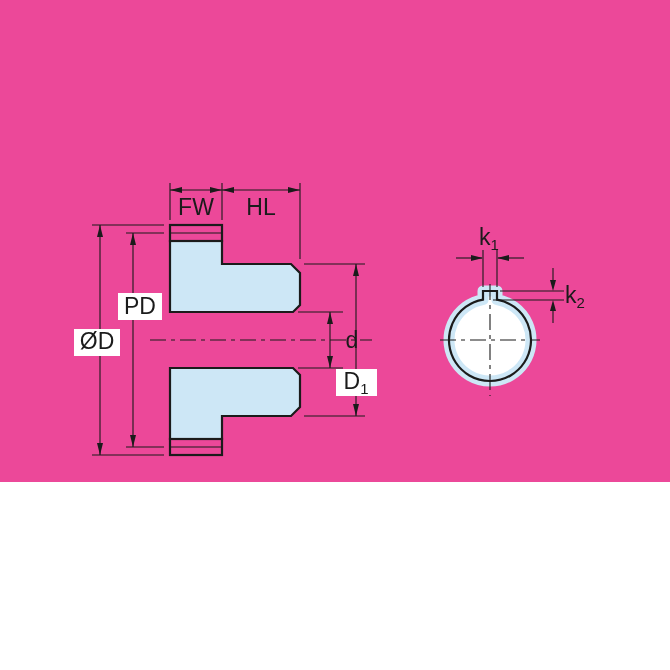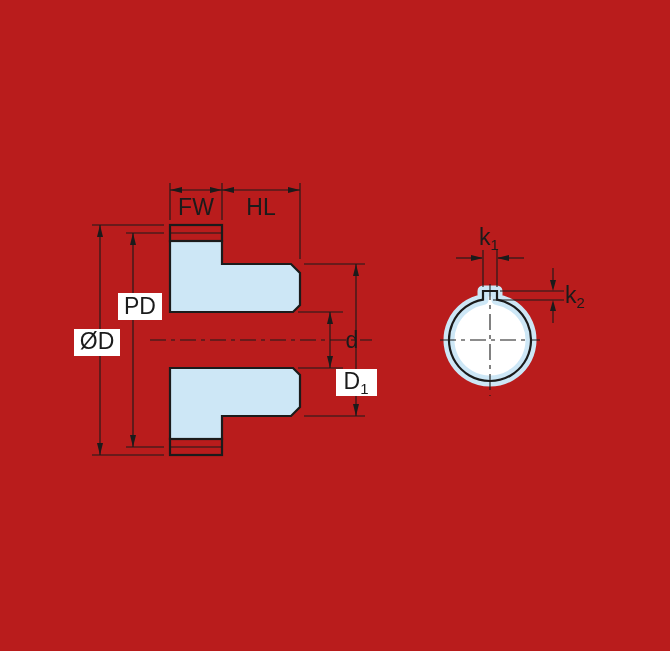--- a/index.html
+++ b/index.html
@@ -2,22 +2,22 @@
 <html><head>
 <meta charset="utf-8">
 <style>
   html, body {
     margin: 0;
     padding: 0;
     background: #ffffff;
   }
   .canvas {
     width: 670px;
-    height: 651px;
-    background: #b91c1c;
+    height: 482px;
+    background: #ec4899;
     position: relative;
   }
   svg { display: block; }
   
   .ol   { stroke: #1b1b1b; stroke-width: 2.2; fill: none; stroke-linejoin: miter; }
   .body { stroke: #1b1b1b; stroke-width: 2.2; stroke-linejoin: miter; }
   
   .thin { stroke: #1b1b1b; stroke-width: 1.1; fill: none; }
   
   .cl   { stroke: #1b1b1b; stroke-width: 1.1; fill: none; stroke-dasharray: 16 5 4 5; }

